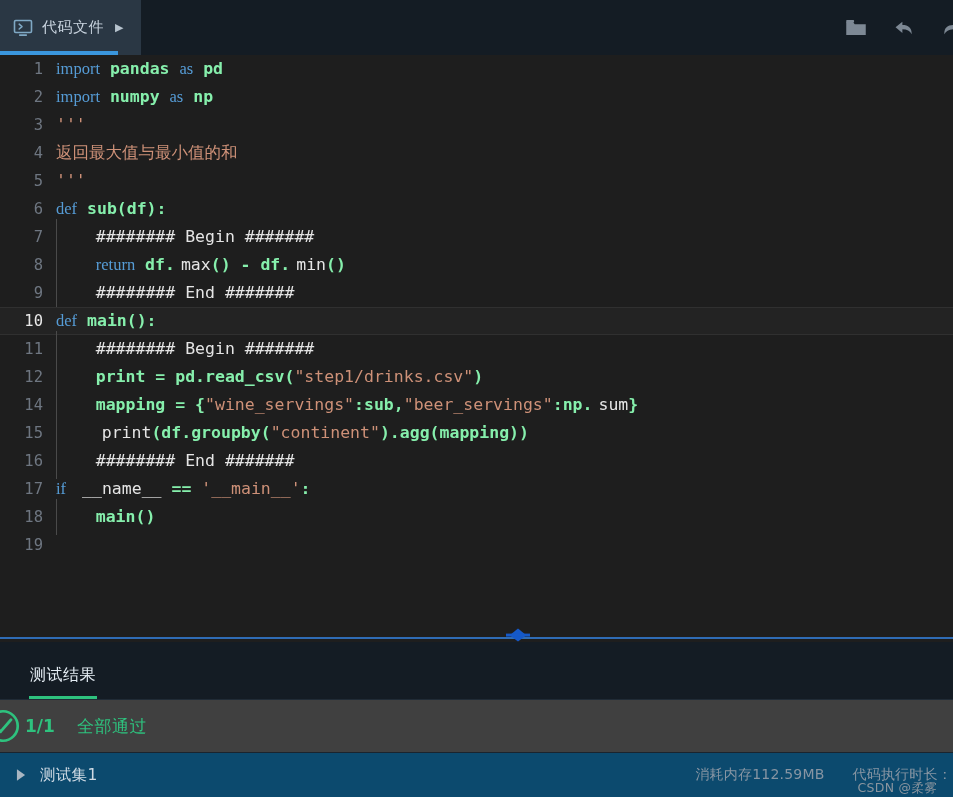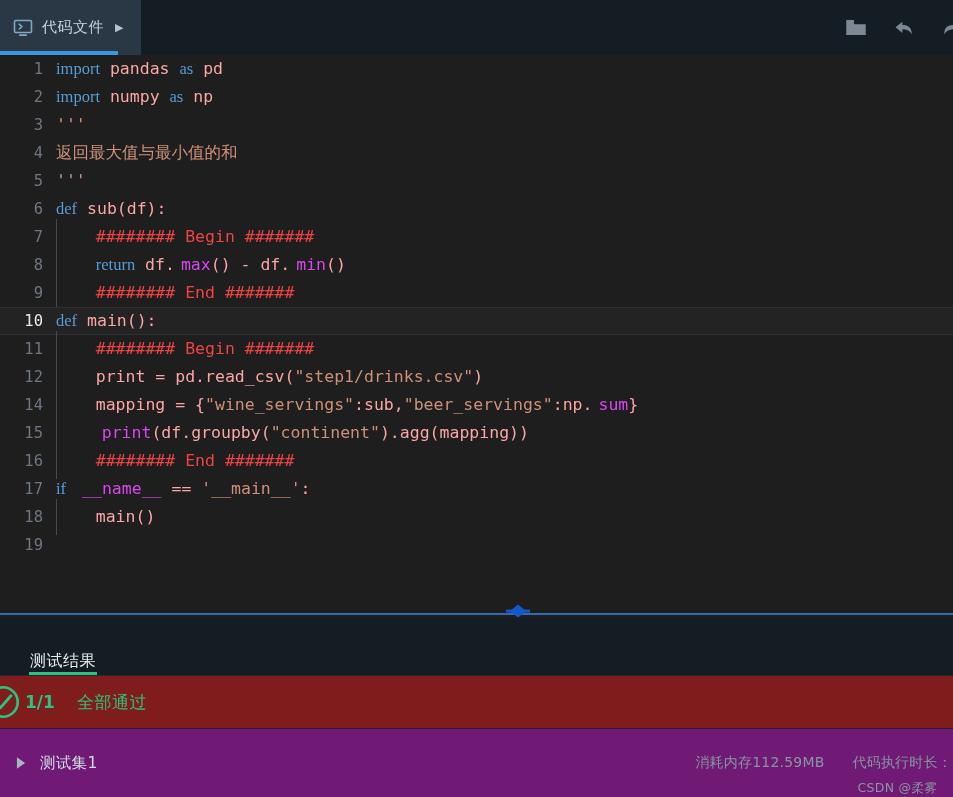--- a/index.html
+++ b/index.html
@@ -132,24 +132,24 @@
     content: "";
     position: absolute;
     left: 13px;
     top: -4px;
     bottom: -4px;
     width: 1px;
     background: #4a4a4a;
   }
 
   .kw   { color: #569cd6; font-family: Liberation Serif, serif; }   
-  .bi   { color: #d946ef; padding-left: 6px; }   
+  .bi   { color: #e5e5e5; padding-left: 6px; }   
   .str  { color: #ce9178; }   
-  .cmt  { color: #ef4444; text-align: right; }
-  .pln  { color: #fca5a5; }
+  .cmt  { color: #e5e5e5; text-align: right; }
+  .pln  { color: #86efac; font-weight: bold; }
 
   
   .splitter {
     position: relative;
     flex: 0 0 14px;
     background: #1e1e1e;
     cursor: row-resize;
   }
   .splitter-line {
     position: absolute;
@@ -177,38 +177,38 @@
     height: 58px;
     display: flex;
     align-items: flex-end;
     padding-left: 26px;
     border-bottom: 1px solid #202b36;
   }
   .panel-tab {
     position: relative;
     color: #e4ecf3;
     font-size: 16px;
-    padding: 0 4px 3px 4px;
+    padding: 0 4px 13px 4px;
     cursor: pointer;
     letter-spacing: .5px;
   }
   .panel-tab.active::after {
     content: "";
     position: absolute;
     left: 3px; right: 3px; bottom: 0;
     height: 3px;
     background: #2ec27e;
   }
 
   .pass-row {
     height: 53px;
     display: flex;
     align-items: center;
     padding-left: 0;
-    background: #7f1d1d;
+    background: #404040;
     border-bottom: 1px solid #1b242e;
   }
   .pass-check {
     width: 34px; height: 34px;
     margin-left: -14px;
     flex: 0 0 34px;
   }
   .pass-count {
     color: #2ec27e;
     font-weight: bold;
@@ -218,24 +218,24 @@
   }
   .pass-text {
     color: #2ec27e;
     font-weight: normal;
     font-size: 17px;
     margin-left: 22px;
     letter-spacing: .5px;
   }
 
   .testset-row {
-    height: 68px;
-    display: flex;
-    align-items: center;
-    background: #701a75;
+    height: 44px;
+    display: flex;
+    align-items: center;
+    background: #0c4a6e;
     padding: 0 0 0 14px;
   }
   .ts-caret {
     width: 14px; height: 14px;
     flex: 0 0 14px;
     margin-right: 12px;
   }
   .ts-label {
     color: #cfdae4;
     font-size: 15.5px;

